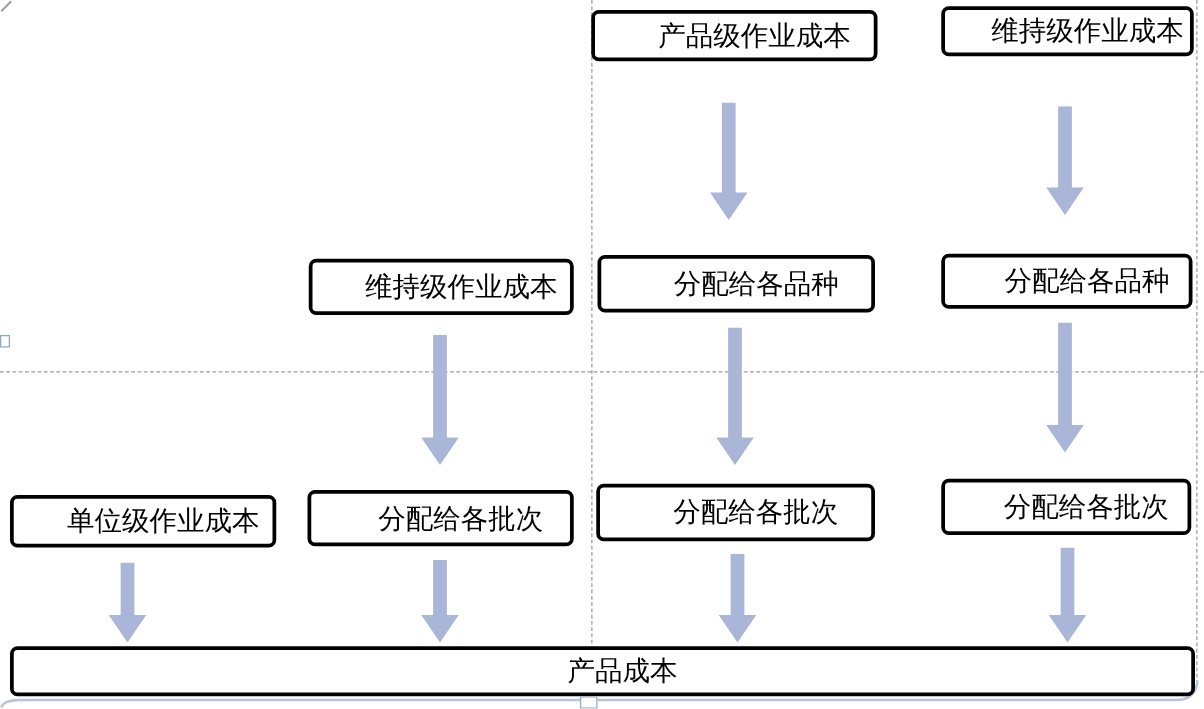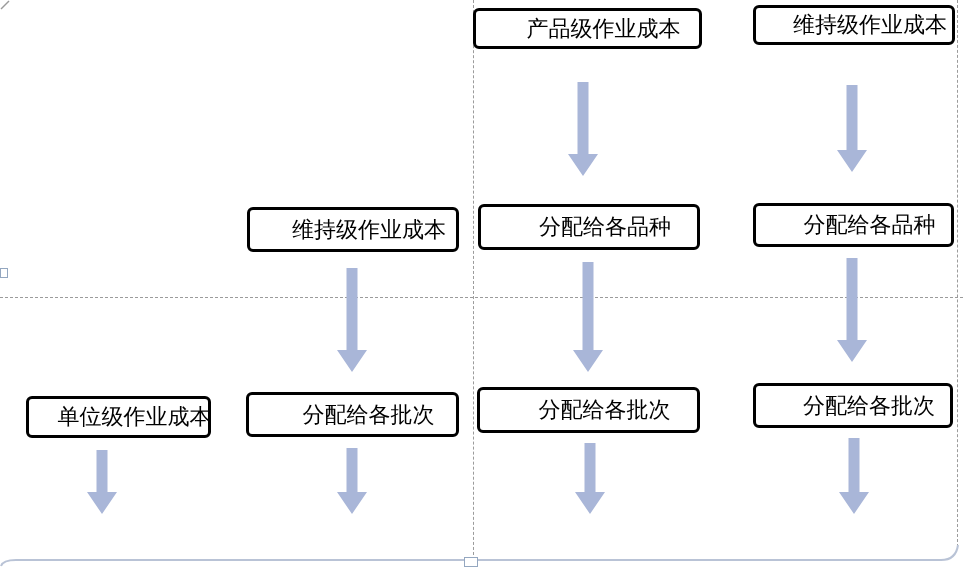--- a/index.html
+++ b/index.html
@@ -61,31 +61,34 @@
   </div>
   <div class="node" style="left:247px;top:207px;width:212px;height:45px;">
     <span>维持级作业成本</span>
   </div>
   <div class="node" style="left:478px;top:204px;width:222px;height:46px;">
     <span>分配给各品种</span>
   </div>
   <div class="node" style="left:753px;top:203px;width:201px;height:44px;">
     <span>分配给各品种</span>
   </div>
-  <div class="node" style="left:26px;top:396px;width:185px;height:42px;text-align:center;">
+  <div class="node" style="left:8px;top:396px;width:213px;height:42px;text-align:center;">
     <span>单位级作业成本</span>
   </div>
   <div class="node" style="left:246px;top:392px;width:213px;height:45px;">
     <span>分配给各批次</span>
   </div>
   <div class="node" style="left:477px;top:387px;width:223px;height:46px;">
     <span>分配给各批次</span>
   </div>
   <div class="node" style="left:753px;top:383px;width:200px;height:45px;">
     <span>分配给各批次</span>
+  </div>
+  <div class="node" style="left:8px;top:517px;width:948px;height:40px;">
+    <span>产品成本</span>
   </div>
 
   <svg class="arrow" style="left:568px;top:82px;width:30px;height:94px;" viewBox="0 0 30 94" preserveAspectRatio="none">
       <polygon points="9.5,0 20.5,0 20.5,72 30,72 15,94 0,72 9.5,72" fill="#a9b6d8"></polygon>
     </svg>
   <svg class="arrow" style="left:837px;top:85px;width:30px;height:87px;" viewBox="0 0 30 87" preserveAspectRatio="none">
       <polygon points="9.5,0 20.5,0 20.5,65 30,65 15,87 0,65 9.5,65" fill="#a9b6d8"></polygon>
     </svg>
   <svg class="arrow" style="left:337px;top:268px;width:30px;height:104px;" viewBox="0 0 30 104" preserveAspectRatio="none">
       <polygon points="9.5,0 20.5,0 20.5,82 30,82 15,104 0,82 9.5,82" fill="#a9b6d8"></polygon>

